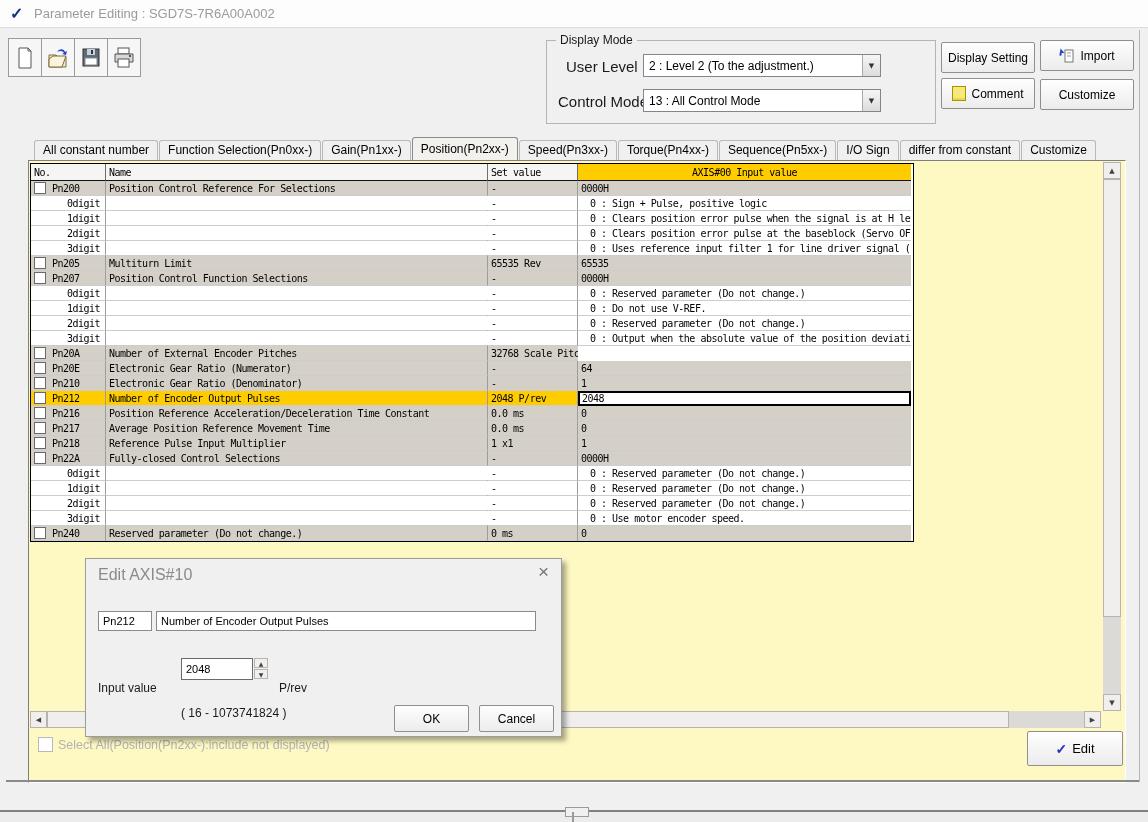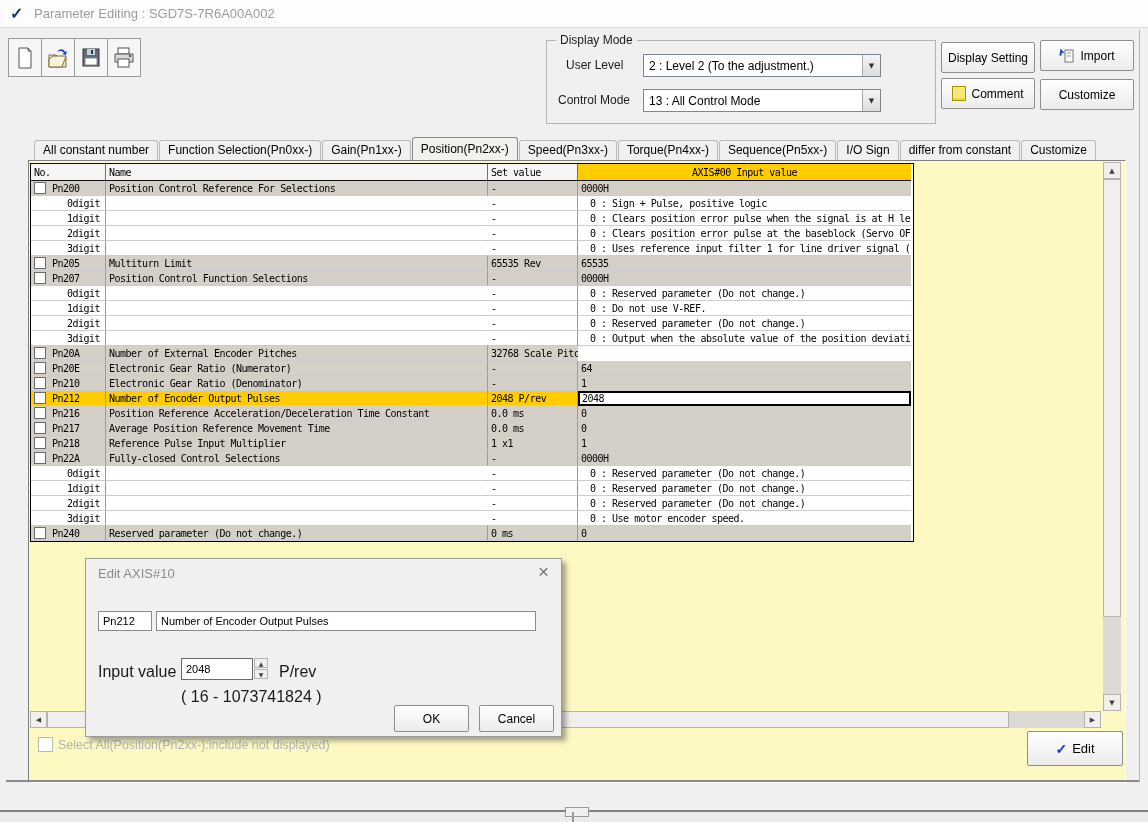--- a/index.html
+++ b/index.html
@@ -12,21 +12,21 @@
   .title-check{left:10px;top:4px;font-size:16px;font-weight:bold;color:#16337f;}
   .title-text{left:34px;top:6px;font-size:13px;color:#9b9b9b;}
 
   
   .toolbtn{top:38px;width:32px;height:37px;background:#f6f6f6;border:1px solid #9a9a9a;
            display:flex;align-items:center;justify-content:center;}
 
   
   .groupbox{left:546px;top:40px;width:388px;height:82px;border:1px solid #b4b4b4;}
   .legend{left:556px;top:33px;background:#f0f0f0;padding:0 4px;font-size:12px;color:#1a1a1a;}
-  .gb-label{font-size:12px;color:#1a1a1a;}
+  .gb-label{font-size:15px;color:#1a1a1a;}
   .combo{height:21px;background:#fff;border:1px solid #7e868f;display:flex;align-items:center;}
   .combo-text{flex:1;font-size:12px;padding-left:5px;white-space:nowrap;overflow:hidden;}
   .combo-arrow{width:17px;height:100%;border-left:1px solid #aaa;
                background:linear-gradient(#f6f6f6,#dcdcdc);display:flex;align-items:center;justify-content:center;
                font-family:"DejaVu Sans",sans-serif;font-size:7px;color:#333;}
 
   
   .pushbtn{background:linear-gradient(#fefefe,#ececec);border:1px solid #8f8f8f;border-radius:2px;
            font-size:12px;display:flex;align-items:center;justify-content:center;gap:5px;}
   .btn-ds{left:941px;top:42px;width:92px;height:29px;}
@@ -76,25 +76,25 @@
 
   
   .selall-box{left:38px;top:737px;width:13px;height:13px;background:#fff;border:1px solid #b9b9b9;}
   .selall-label{left:58px;top:738px;font-size:12.5px;color:#b3b3b3;}
   .btn-edit{left:1027px;top:731px;width:94px;height:33px;font-size:13px;}
   .check-blue{color:#2233bb;font-weight:bold;font-size:14px;}
 
   
   .dialog{left:85px;top:558px;width:475px;height:177px;background:#f0f0f0;border:1px solid #9c9c9c;
           box-shadow:4px 4px 5px rgba(0,0,0,0.35);z-index:50;}
-  .dlg-title{left:12px;top:7px;font-size:13px;color:#8a8a8a;}
+  .dlg-title{left:12px;top:7px;font-size:16px;color:#8a8a8a;}
   .dlg-close{right:12px;top:3px;font-size:19px;color:#777;line-height:19px;}
   .field{background:#fff;border:1px solid #8a8a8a;font-size:11px;display:flex;align-items:center;
          padding:0 4px;box-sizing:border-box;overflow:hidden;white-space:nowrap;}
-  .dlg-label{font-size:16px;color:#1a1a1a;}
+  .dlg-label{font-size:12px;color:#1a1a1a;margin-top:18px;}
   .spinbtn{width:14px;height:10px;}
   .dlg-btn{width:73px;height:25px;font-size:12px;}
 
   .frameline{pointer-events:none;border:0;}
   svg{display:block;}
 </style>
 </head>
 <body>
 
 <div class="abs titlebar"></div>

